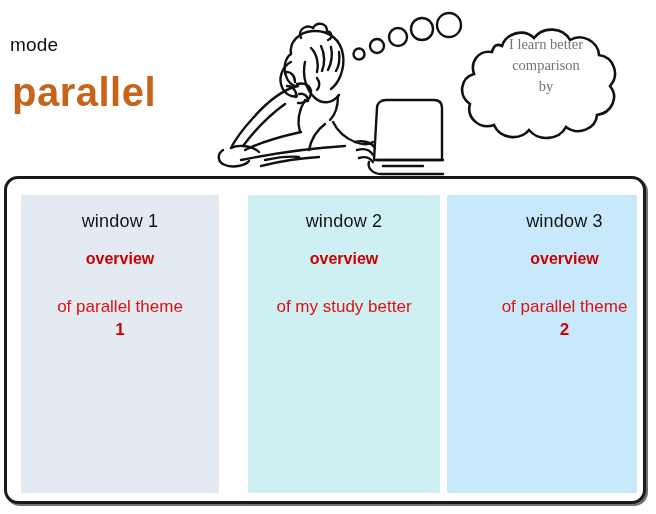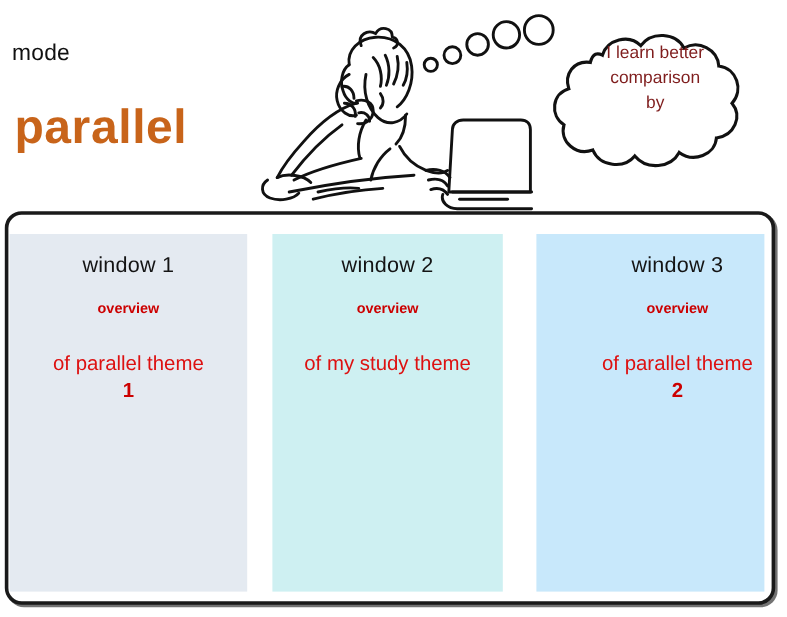--- a/index.html
+++ b/index.html
@@ -35,21 +35,20 @@
   }
   .mode-name {
     position: absolute;
     left: 12px;
     top: 70px;
     font-size: 40px;
     font-weight: bold;
     color: #C8641A;
     letter-spacing: 0.5px;
     white-space: nowrap;
-    margin-top: 14px;
   }
 
   
   .illustration {
     position: absolute;
     left: 205px;
     top: 0px;
     width: 240px;
     height: 178px;
   }
@@ -68,21 +67,22 @@
     height: 128px;
   }
   .bubble-text {
     position: absolute;
     left: 460px;
     top: 34px;
     width: 172px;
     text-align: center;
     font-size: 14.5px;
     line-height: 21px;
-    color: #7f1d1d;
+    color: #737373;
+    font-family: Liberation Serif, serif;
   }
 
   
   .windows-box {
     position: absolute;
     left: 4px;
     top: 176px;
     width: 642px;
     height: 328px;
     border: 3px solid #1a1a1a;
@@ -92,35 +92,35 @@
     box-shadow: 2px 2px 0 rgba(0,0,0,0.55);
   }
 
   .panel {
     position: absolute;
     top: 16px;
     height: 298px;
     box-sizing: border-box;
     padding-top: 16px;
   }
-  .panel-1 { left: 1px;  width: 198px; background: #E4EAF1; }
-  .panel-2 { left: 220px; width: 192px; background: #CEF0F2; }
+  .panel-1 { left: 14px;  width: 198px; background: #E4EAF1; }
+  .panel-2 { left: 241px; width: 192px; background: #CEF0F2; }
   .panel-3 { left: 440px; width: 190px; background: #C8E8FB; padding-left: 45px; }
 
   .panel-title {
     text-align: center;
     font-size: 18px;
     color: #141414;
     letter-spacing: 0.2px;
     margin-bottom: 18px;
     white-space: nowrap;
   }
   .panel-heading {
     text-align: center;
-    font-size: 12px;
+    font-size: 16px;
     font-weight: bold;
     color: #CC0000;
     margin-bottom: 12px;
     white-space: nowrap;
   }
   .panel-sub {
     text-align: center;
     font-size: 17px;
     line-height: 23px;
     color: #DD1111;
@@ -238,21 +238,21 @@
       <div class="panel-sub">
         <span>of parallel theme</span>
         <span class="num">1</span>
       </div>
     </div>
 
     <div class="panel panel-2">
       <div class="panel-title">window 2</div>
       <div class="panel-heading">overview</div>
       <div class="panel-sub">
-        <span>of my study theme</span>
+        <span>of my study better</span>
         <span class="num"></span>
       </div>
     </div>
 
     <div class="panel panel-3">
       <div class="panel-title">window 3</div>
       <div class="panel-heading">overview</div>
       <div class="panel-sub">
         <span>of parallel theme</span>
         <span class="num">2</span>

